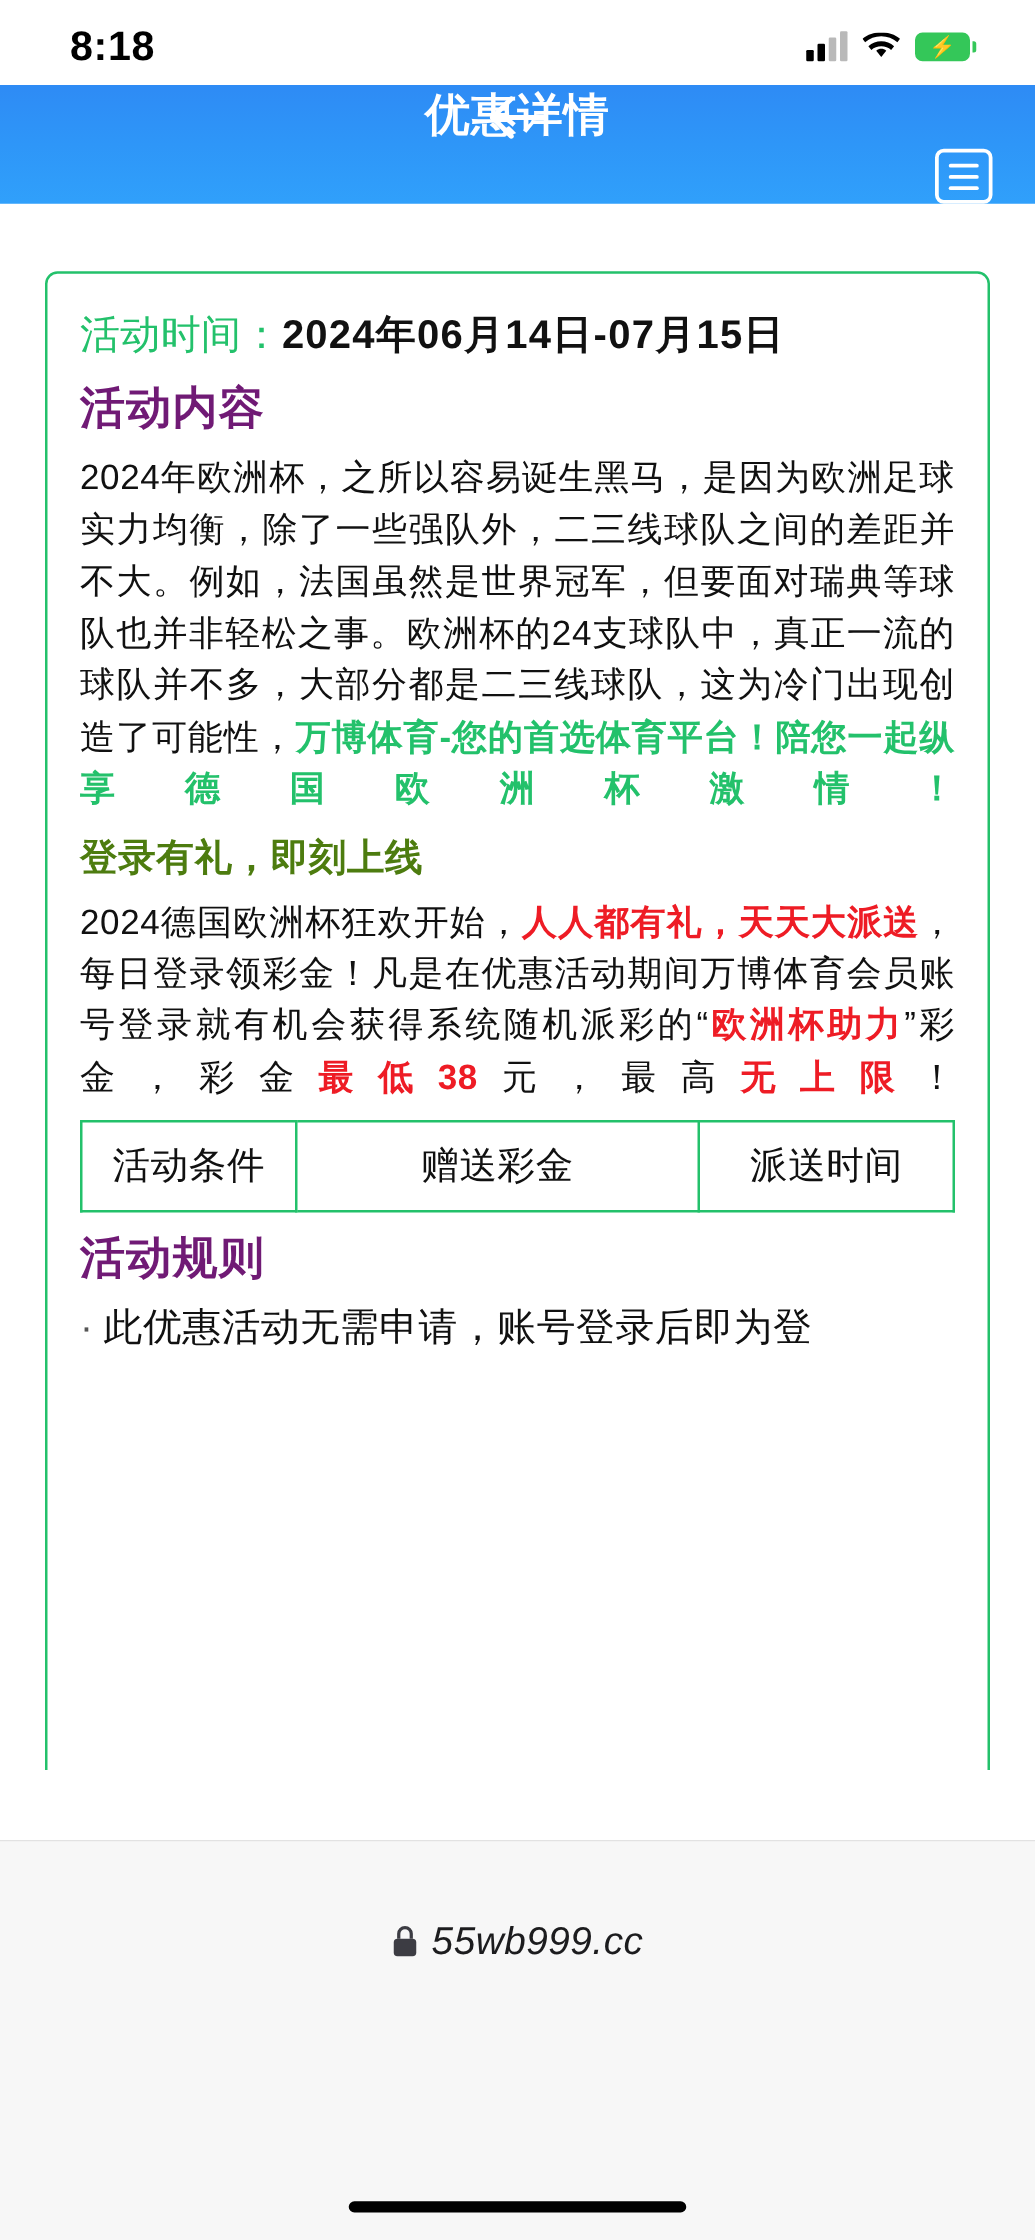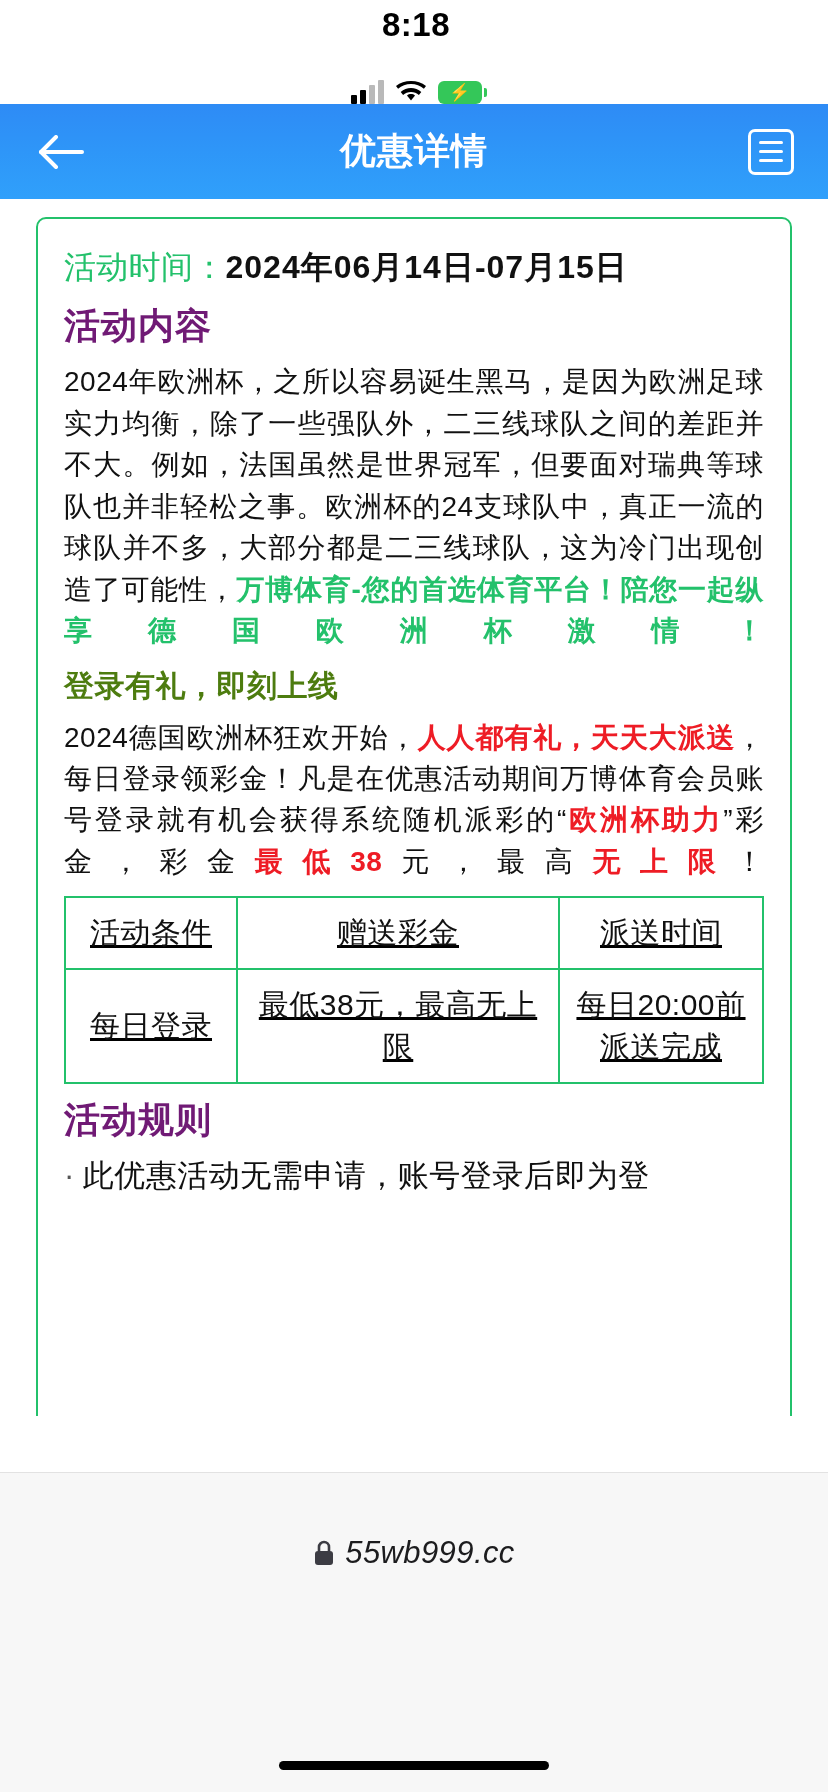--- a/index.html
+++ b/index.html
@@ -10,28 +10,27 @@
     width: 828px;
     height: 1792px;
     background: #ffffff;
     font-family: "Liberation Sans", sans-serif;
     overflow: hidden;
     position: relative;
   }
 
   
   .status-bar {
-    height: 104px;
+    height: 68px;
     display: flex;
     align-items: center;
     justify-content: space-between;
     padding: 0 52px 0 56px;
     box-sizing: border-box;
     background: #ffffff;
-    flex-direction: column;
   }
   .status-time {
     font-size: 33px;
     font-weight: 600;
     color: #000;
     letter-spacing: 0.5px;
     padding-top: 6px;
   }
   .status-right {
     display: flex;
@@ -80,20 +79,21 @@
 
   
   .nav-bar {
     height: 95px;
     background: linear-gradient(180deg, #2e8bf5 0%, #2e96f8 50%, #30a0fb 100%);
     display: flex;
     align-items: center;
     position: relative;
     padding: 0 34px;
     box-sizing: border-box;
+    flex-direction: column;
   }
   .nav-back {
     width: 54px;
     height: 54px;
     display: flex;
     align-items: center;
     justify-content: center;
   }
   .nav-title {
     position: absolute;
@@ -127,20 +127,21 @@
   }
 
   
   .page {
     background: #ffffff;
     height: 1217px;
     overflow: hidden;
     position: relative;
     padding: 18px 36px 0 36px;
     box-sizing: border-box;
+    margin-top: 36px;
   }
   .promo-card {
     border: 2px solid #23c16b;
     border-radius: 10px;
     padding: 26px 26px 0 26px;
     box-sizing: border-box;
     height: 1280px;
     overflow: hidden;
   }
 
@@ -177,21 +178,20 @@
     font-weight: 600;
     margin: 14px 0 10px 0;
     letter-spacing: 0.5px;
   }
 
   table.promo-table {
     width: 100%;
     border-collapse: collapse;
     margin-top: 14px;
     table-layout: fixed;
-    text-decoration: underline;
   }
   table.promo-table td {
     border: 2px solid #23c16b;
     padding: 14px 10px;
     text-align: center;
     font-size: 30px;
     color: #111;
     line-height: 1.4;
     letter-spacing: 0.5px;
   }
@@ -295,25 +295,20 @@
 
     <p class="body-text"><span>2024德国欧洲杯狂欢开始，</span><span class="red-strong">人人都有礼，天天大派送</span><span>，每日登录领彩金！凡是在优惠活动期间万博体育会员账号登录就有机会获得系统随机派彩的“</span><span class="red-strong">欧洲杯助力</span><span>”彩金，彩金</span><span class="red-strong">最低38</span><span>元，最高</span><span class="red-strong">无上限</span><span>！</span></p>
 
     <table class="promo-table">
       <tbody>
           <tr>
         <td class="col1">活动条件</td>
         <td class="col2">赠送彩金</td>
         <td>派送时间</td>
       </tr>
-      <tr>
-        <td class="col1">每日登录</td>
-        <td class="col2">最低38元，最高无上限</td>
-        <td>每日20:00前派送完成</td>
-      </tr>
     </tbody>
       </table>
 
     <div class="section-title">活动规则</div>
 
     <div class="rules-item"><span class="dot">·</span><span>此优惠活动无需申请，账号登录后即为登</span></div>
 
   </div>
 </div>
 

